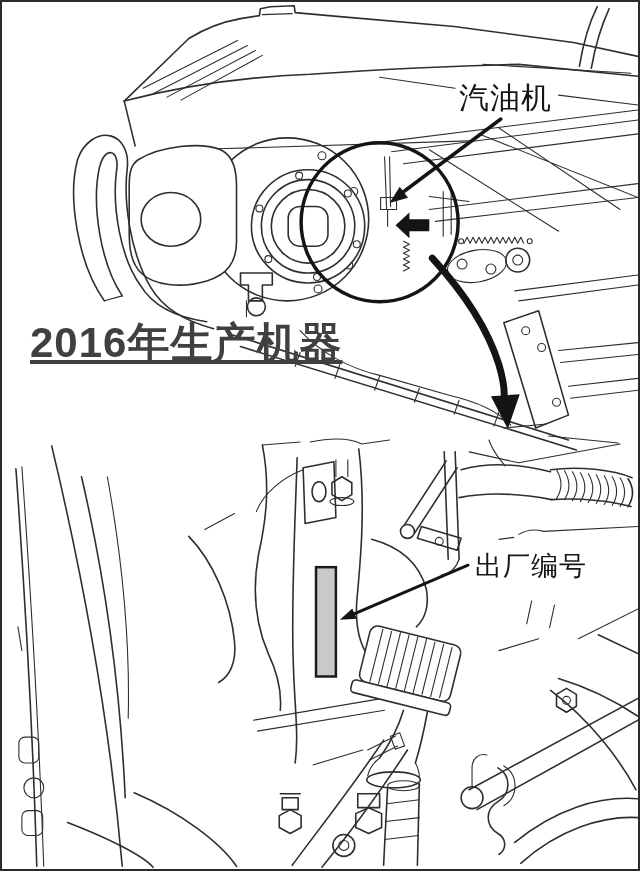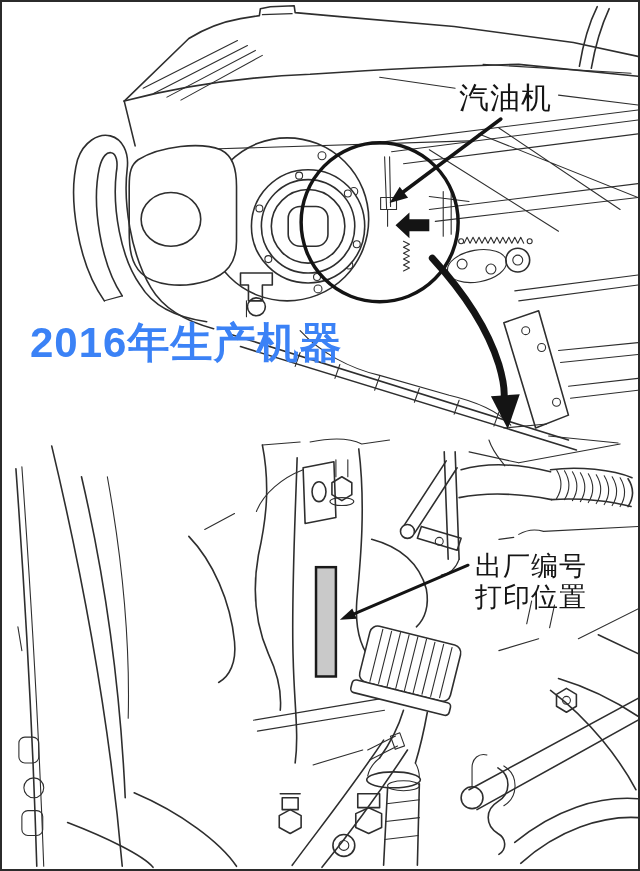--- a/index.html
+++ b/index.html
@@ -18,21 +18,21 @@
   }
   svg.art{position:absolute;left:0;top:0;width:100%;height:100%;}
   .ln{fill:none;stroke:var(--line);stroke-width:1.6;stroke-linecap:round;stroke-linejoin:round;}
   .ln-thin{fill:none;stroke:var(--line);stroke-width:1.1;stroke-linecap:round;stroke-linejoin:round;}
   .wh{fill:#ffffff;stroke:var(--line);stroke-width:1.6;stroke-linejoin:round;}
   .blk{fill:var(--ink);stroke:none;}
   .heavy{fill:none;stroke:var(--ink);stroke-linecap:round;}
   .plate{fill:var(--plate-fill);stroke:var(--plate-border);stroke-width:2.5;}
   .label{position:absolute;white-space:nowrap;}
   .engine-callout{left:457px;top:76px;font-size:30px;font-weight:500;letter-spacing:1px;font-family:Liberation Serif, serif;}
-  .caption{left:28px;top:312px;font-size:42px;font-weight:bold;line-height:58px;letter-spacing:1px;color:#3b82f6;}
+  .caption{left:28px;top:312px;font-size:42px;font-weight:bold;line-height:58px;letter-spacing:1px;color:#404040;text-decoration:underline;}
   .serial-callout{left:473px;top:549px;font-size:27px;font-weight:500;line-height:31px;letter-spacing:1px;}
 </style>
 </head>
 <body>
 
 <div class="canvas">
 
   <svg class="art" viewBox="0 0 640 871">
 
     <g>
@@ -238,15 +238,14 @@
   </svg>
 
   <div class="label engine-callout">汽油机</div>
 
   <div class="label caption">
     <div>2016年生产机器</div>
   </div>
 
   <div class="label serial-callout">
     <div>出厂编号</div>
-    <div>打印位置</div>
   </div>
 </div>
 
 </body></html>

